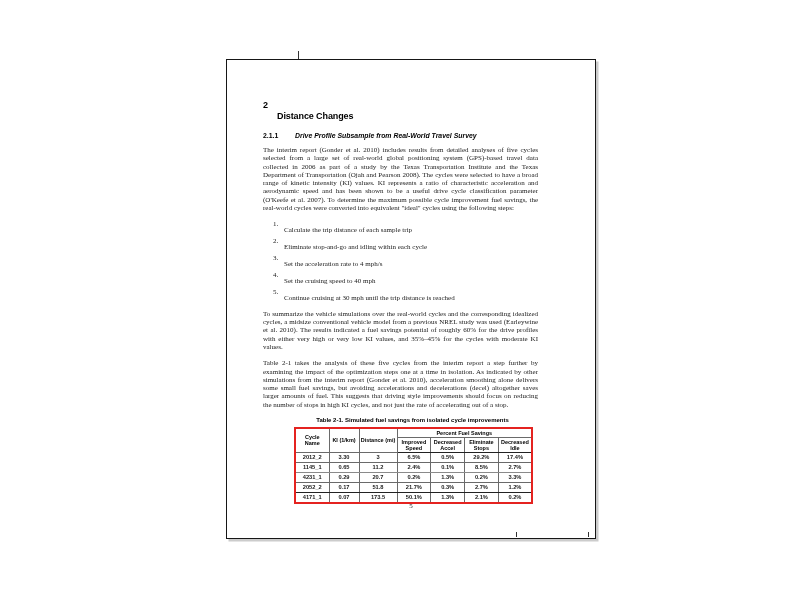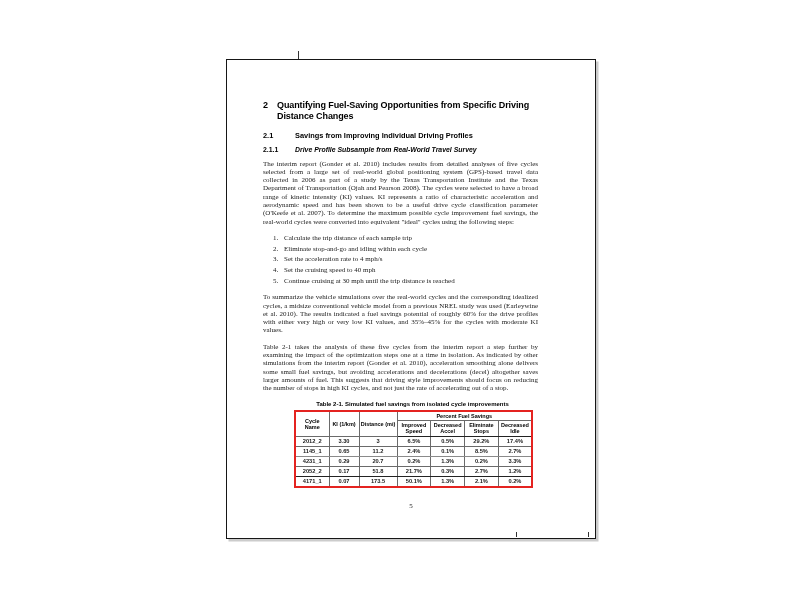--- a/index.html
+++ b/index.html
@@ -18,21 +18,21 @@
   .h1text{white-space:nowrap;}
   .h2{display:flex;font-family:"Liberation Sans",sans-serif;font-weight:bold;color:#000;
       font-size:7.4px;line-height:8.5px;margin:0 0 5px 0;}
   .h3{display:flex;font-family:"Liberation Sans",sans-serif;font-weight:bold;font-style:italic;
       color:#000;font-size:6.9px;line-height:8px;margin:0 0 6px 0;}
   .h2num,.h3num{width:32px;flex:none;font-style:normal;}
   p.body{margin:0 9px 8px 0;font-size:7px;line-height:8.3px;text-align:justify;}
   .steps{margin:0 0 8px 0;padding:0 0 0 10px;}
   .step{display:flex;font-size:7px;line-height:8.2px;margin-bottom:2.6px;}
   .stepnum{width:11px;flex:none;}
-  .steptext{flex:1;}
+  .steptext{flex:1;margin-top:6px;}
   .tablewrap{margin:2px 0 7px 31px;width:237px;}
   .tabletitle{font-family:"Liberation Sans",sans-serif;font-weight:bold;color:#000;
               font-size:6px;line-height:7px;text-align:center;margin-bottom:2.5px;}
   table.t{border-collapse:collapse;table-layout:fixed;width:237px;
           font-family:"Liberation Sans",sans-serif;border:2px solid #e42320;}
   table.t th,table.t td{border:0.6px solid #6a6a6a;padding:1px 1px;text-align:center;
           overflow:hidden;}
   table.t th{font-size:5.5px;line-height:6.2px;font-weight:bold;color:#000;}
   table.t td{font-size:5.7px;line-height:7px;font-weight:600;color:#1a1a1a;}
   th.gh{border-bottom:0.8px solid #333;}
@@ -51,29 +51,25 @@
   <div class="page">
     <div class="tick tick-top"></div>
     <div class="tick tick-b1"></div>
     <div class="tick tick-b2"></div>
 
     <div class="content">
 
       <div class="h1">
         <span class="h1num">2</span>
         <span class="h1text">
-          <span>Quantifying Fuel-Saving Opportunities from Specific Driving</span><br>
+          <br>
           <span>Distance Changes</span>
         </span>
       </div>
 
-      <div class="h2">
-        <span class="h2num">2.1</span>
-        <span>Savings from Improving Individual Driving Profiles</span>
-      </div>
 
       <div class="h3">
         <span class="h3num">2.1.1</span>
         <span>Drive Profile Subsample from Real-World Travel Survey</span>
       </div>
 
       <p class="body">The interim report (Gonder et al. 2010) includes results from detailed analyses of five cycles selected from a large set of real-world global positioning system (GPS)-based travel data collected in 2006 as part of a study by the Texas Transportation Institute and the Texas Department of Transportation (Ojah and Pearson 2008). The cycles were selected to have a broad range of kinetic intensity (KI) values. KI represents a ratio of characteristic acceleration and aerodynamic speed and has been shown to be a useful drive cycle classification parameter (O'Keefe et al. 2007). To determine the maximum possible cycle improvement fuel savings, the real-world cycles were converted into equivalent "ideal" cycles using the following steps:</p>
 
       <div class="steps">
 

